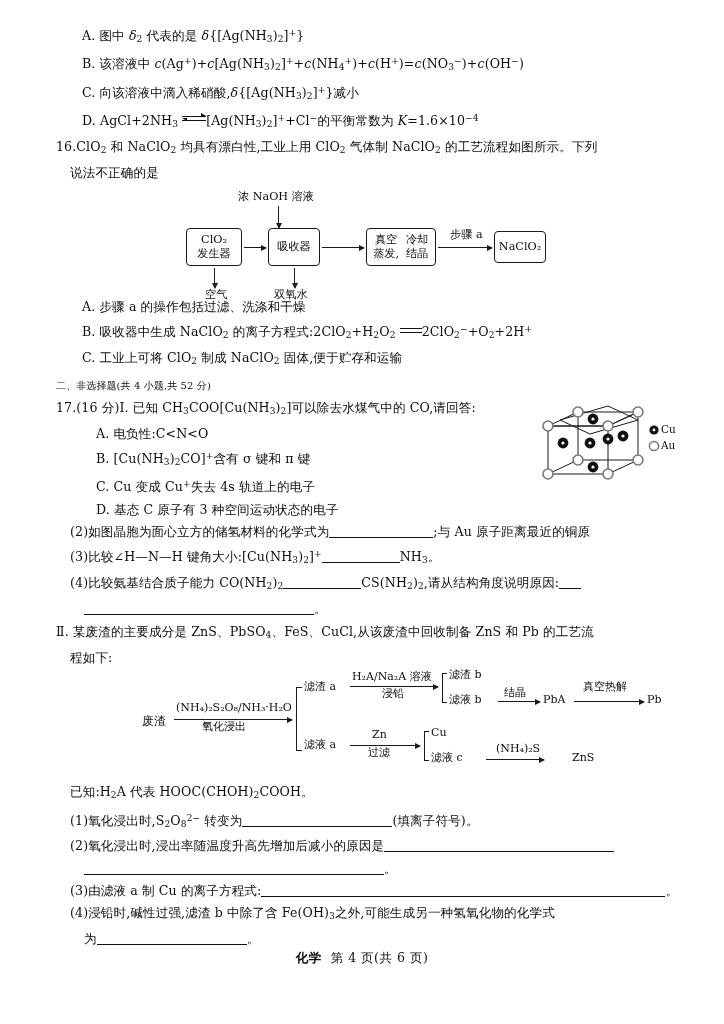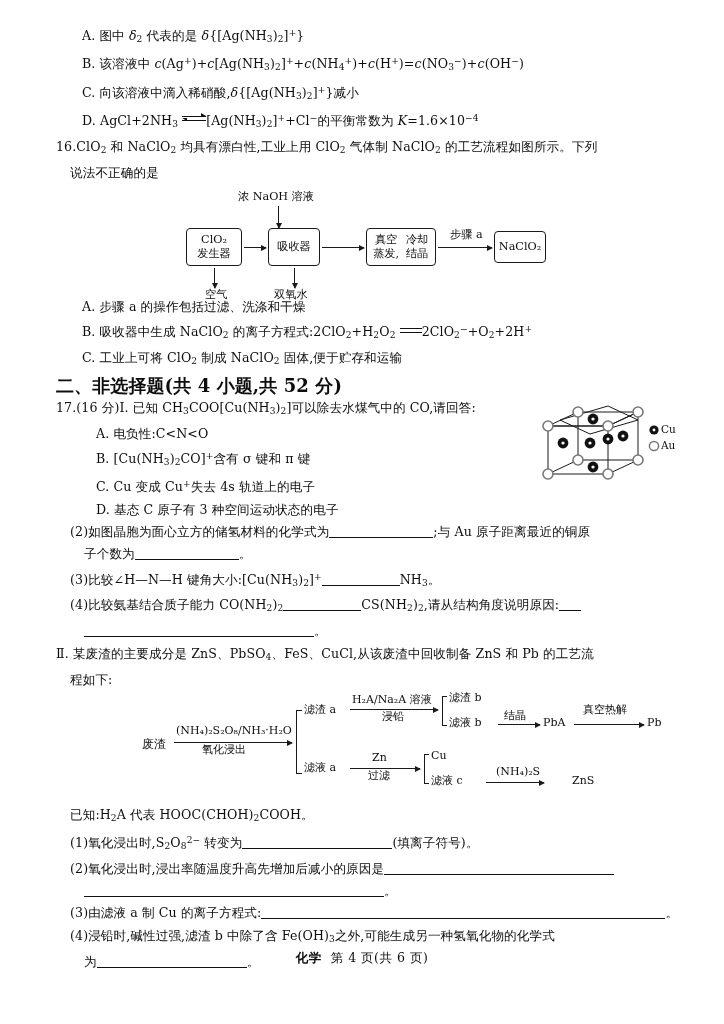--- a/index.html
+++ b/index.html
@@ -171,21 +171,21 @@
   }
   .footer {
     position: absolute;
     left: 0; right: 0;
     top: 950px;
     text-align: center;
     font-size: 12.5px;
     letter-spacing: 0.5px;
   }
   .footer .bold { font-weight: bold; margin-right: 9px; }
-  .sechead { font-weight: bold; font-size: 18px; }
+  .sechead { font-weight: normal; font-size: 10px; }
 </style>
 </head>
 <body>
 
 <div class="page">
 
   <div class="line opt">
     A. 图中 <span class="it">δ</span><span class="sub">2</span> 代表的是 <span class="it">δ</span>{[Ag(NH<span class="sub">3</span>)<span class="sub">2</span>]<span class="sup">+</span>}
   </div>
   <div class="line opt">
@@ -253,23 +253,20 @@
     B. [Cu(NH<span class="sub">3</span>)<span class="sub">2</span>CO]<span class="sup">+</span>含有 σ 键和 π 键
   </div>
   <div class="line opt2">
     C. Cu 变成 Cu<span class="sup">+</span>失去 4s 轨道上的电子
   </div>
   <div class="line opt2">
     D. 基态 C 原子有 3 种空间运动状态的电子
   </div>
   <div class="line indent1">
     <span>(2)如图晶胞为面心立方的储氢材料的化学式为</span><span class="blank b-lg"></span><span>;与 Au 原子距离最近的铜原</span>
-  </div>
-  <div class="line indent2">
-    <span>子个数为</span><span class="blank b-lg"></span><span>。</span>
   </div>
   <div class="line indent1">
     (3)比较∠H—N—H 键角大小:[Cu(NH<span class="sub">3</span>)<span class="sub">2</span>]<span class="sup">+</span><span class="blank b-md"></span>NH<span class="sub">3</span>。
   </div>
   <div class="line indent1">
     (4)比较氨基结合质子能力 CO(NH<span class="sub">2</span>)<span class="sub">2</span><span class="blank b-md"></span>CS(NH<span class="sub">2</span>)<span class="sub">2</span>,请从结构角度说明原因:<span class="blank" style="width:22px;"></span>
   </div>
   <div class="line indent2">
     <span class="blank b-xxl"></span><span>。</span>
   </div>

